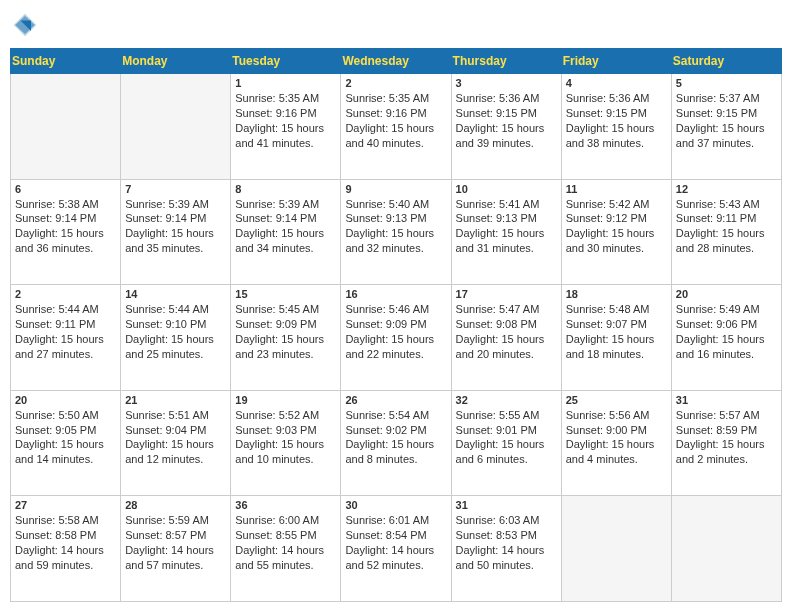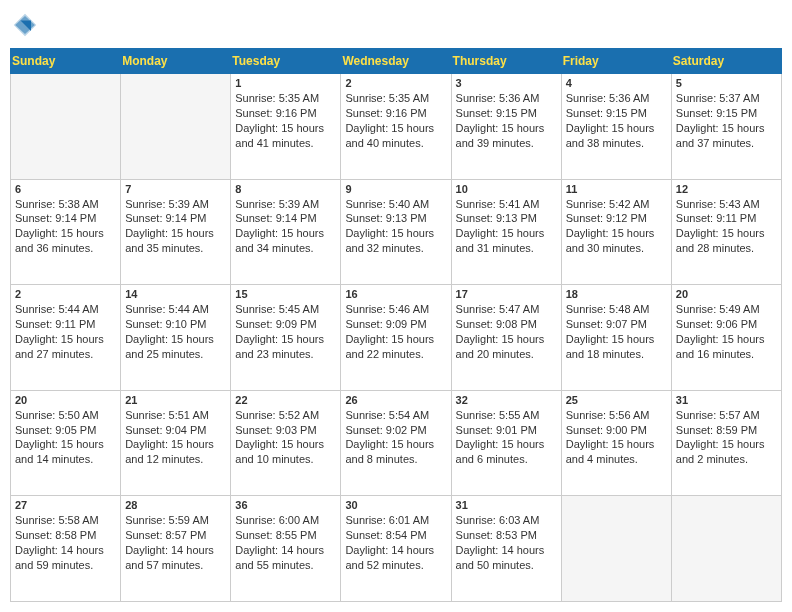--- a/index.html
+++ b/index.html
@@ -215,21 +215,21 @@
         <tr>
           <td>
             <span class="day-num">20</span>
             <div class="cell-text">Sunrise: 5:50 AM<br>Sunset: 9:05 PM<br>Daylight: 15 hours and 14 minutes.</div>
           </td>
           <td>
             <span class="day-num">21</span>
             <div class="cell-text">Sunrise: 5:51 AM<br>Sunset: 9:04 PM<br>Daylight: 15 hours and 12 minutes.</div>
           </td>
           <td>
-            <span class="day-num">22</span>
+            <span class="day-num">19</span>
             <div class="cell-text">Sunrise: 5:52 AM<br>Sunset: 9:03 PM<br>Daylight: 15 hours and 10 minutes.</div>
           </td>
           <td>
             <span class="day-num">26</span>
             <div class="cell-text">Sunrise: 5:54 AM<br>Sunset: 9:02 PM<br>Daylight: 15 hours and 8 minutes.</div>
           </td>
           <td>
             <span class="day-num">32</span>
             <div class="cell-text">Sunrise: 5:55 AM<br>Sunset: 9:01 PM<br>Daylight: 15 hours and 6 minutes.</div>
           </td>

